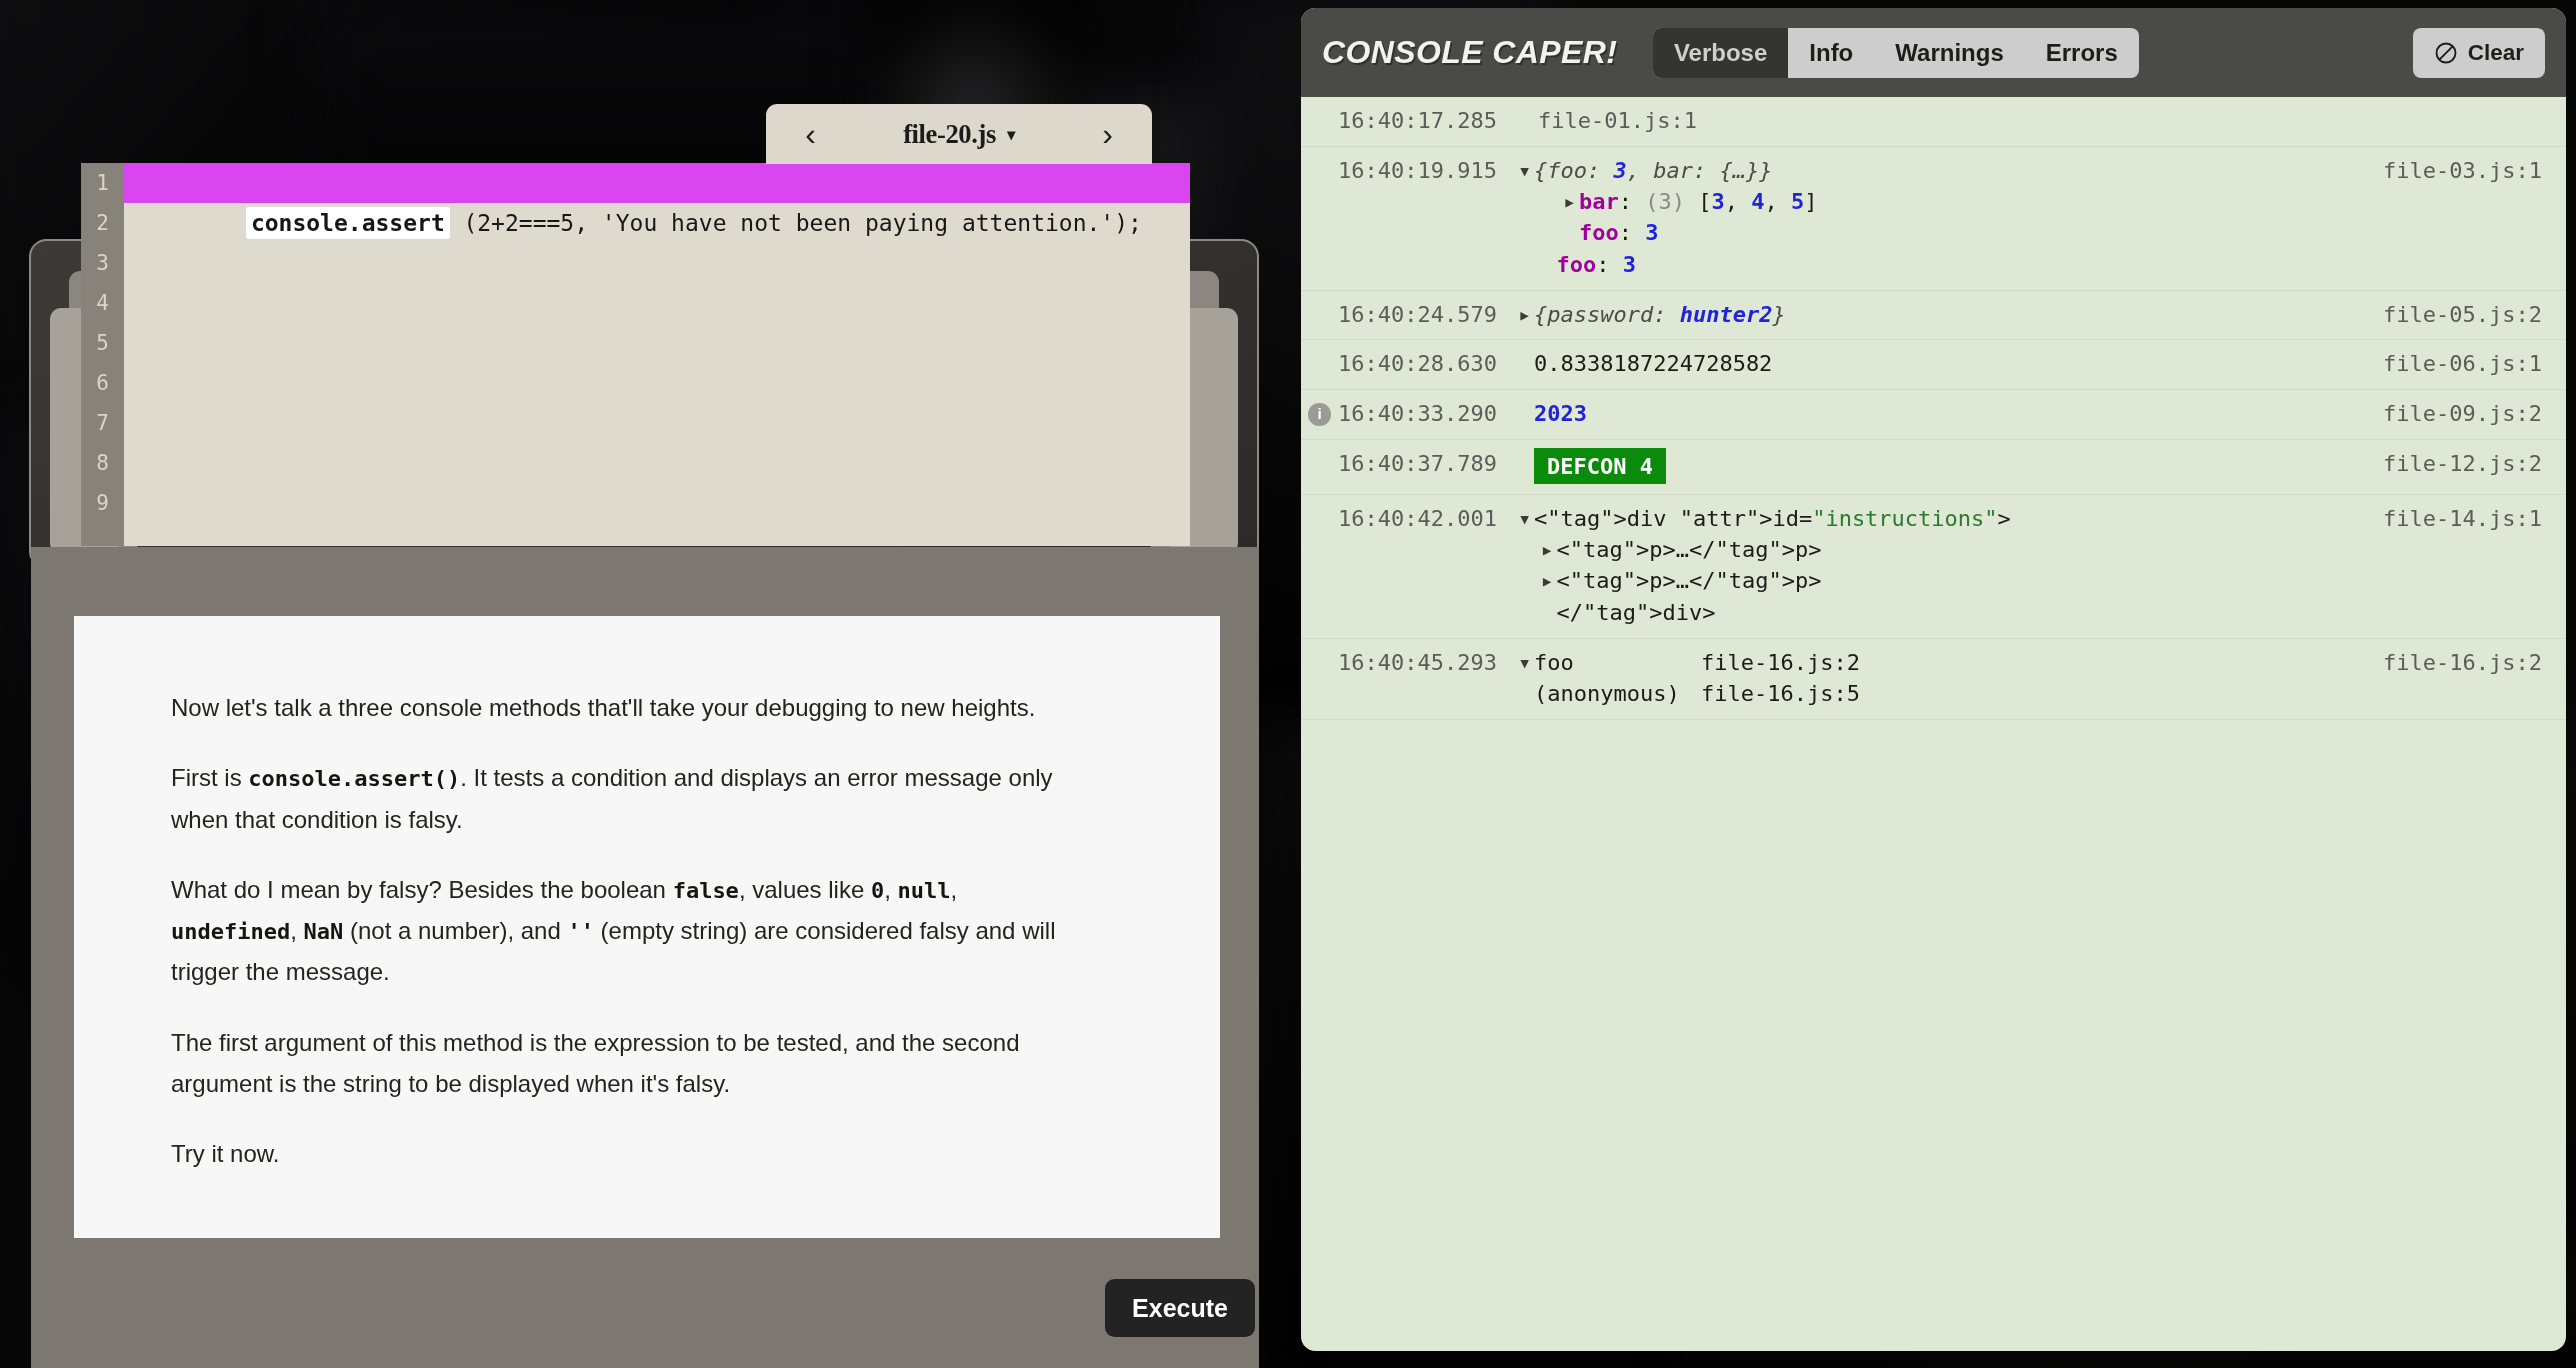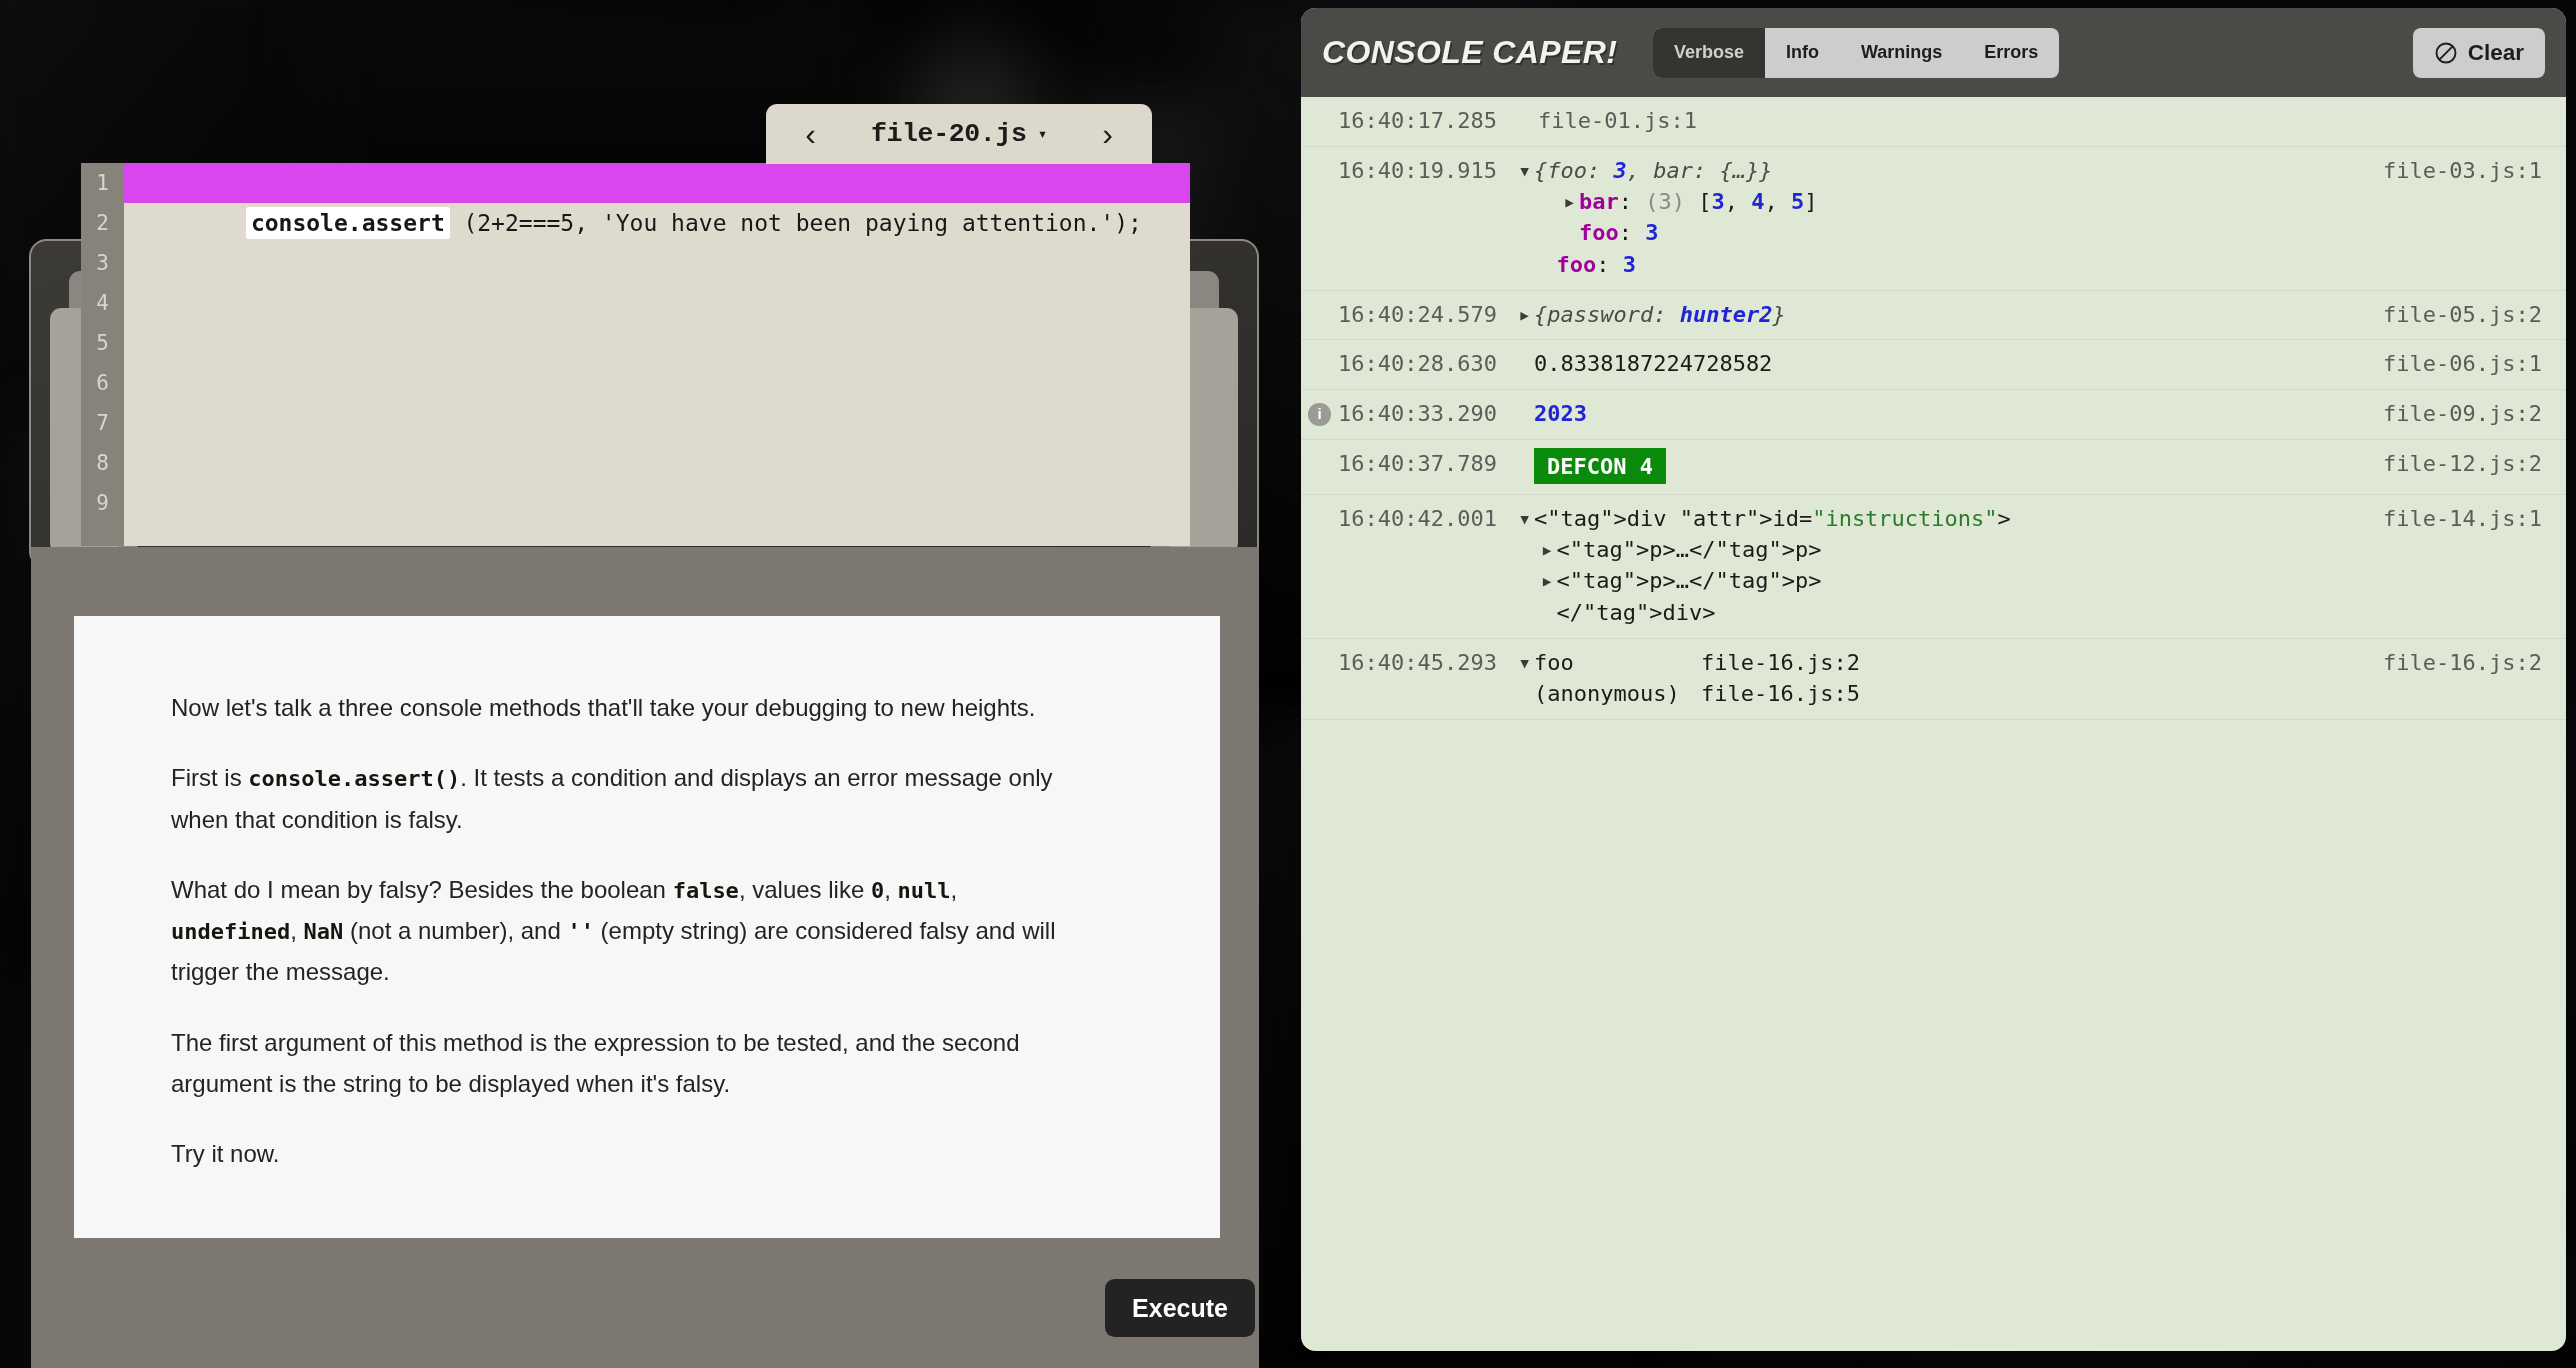--- a/index.html
+++ b/index.html
@@ -46,21 +46,21 @@
     position:absolute; left:766px; top:104px; width:386px; height:60px;
     background:#dcd8cb; border-radius:11.3px 11.3px 0 0;
     display:flex; align-items:center; justify-content:space-between;
     padding:0 27px; z-index:4;
   }
   #file-tab .nav-chev {
     font-size:32px; line-height:1; color:#1d1d1b; font-weight:400;
     cursor:pointer; user-select:none; width:35px; text-align:center;
   }
   #file-tab .fname {
-    font-family:Liberation Mono, monospace; font-size:26.6px; font-weight:bold;
+    font-family:Liberation Serif, serif; font-size:26.6px; font-weight:bold;
     color:#1b1b19; letter-spacing:-0.4px; display:flex; align-items:center; gap:11.3px;
   }
   #file-tab .caret { font-size:16px; }
 
   
   #editor {
     position:absolute; left:81px; top:163px; width:1109px; height:383px;
     background:#dedacd; z-index:3; overflow:hidden;
   }
   #gutter {
@@ -121,21 +121,21 @@
     color:#f3f3ee; letter-spacing:0.4px; white-space:nowrap;
     text-shadow:1.6px 1.6px 0 rgba(0,0,0,.35);
     margin-right:14.5px;
   }
   #filter-group {
     display:flex; background:#cdcdcd; border-radius:8px; overflow:hidden;
     height:50px; align-items:stretch;
   }
   #filter-group .ftab {
     display:flex; align-items:center; padding:8px 21px;
-    font-size:18px; font-weight:bold; color:#1d1d1b; cursor:pointer;
+    font-size:24px; font-weight:bold; color:#1d1d1b; cursor:pointer;
     white-space:nowrap;
   }
   #filter-group .ftab.active { background:#343431; color:#cfcfcb; }
   #clear-btn {
     margin-left:auto; background:#cdcdcd; border:none; border-radius:8px;
     height:50px; padding:0 21px; display:flex; align-items:center; gap:9.7px;
     font-size:22.5px; font-weight:bold; color:#1d1d1b; cursor:pointer;
     font-family:"Liberation Sans", sans-serif;
   }
   #clear-btn .ban { width:24px; height:24px; flex:0 0 auto; }

